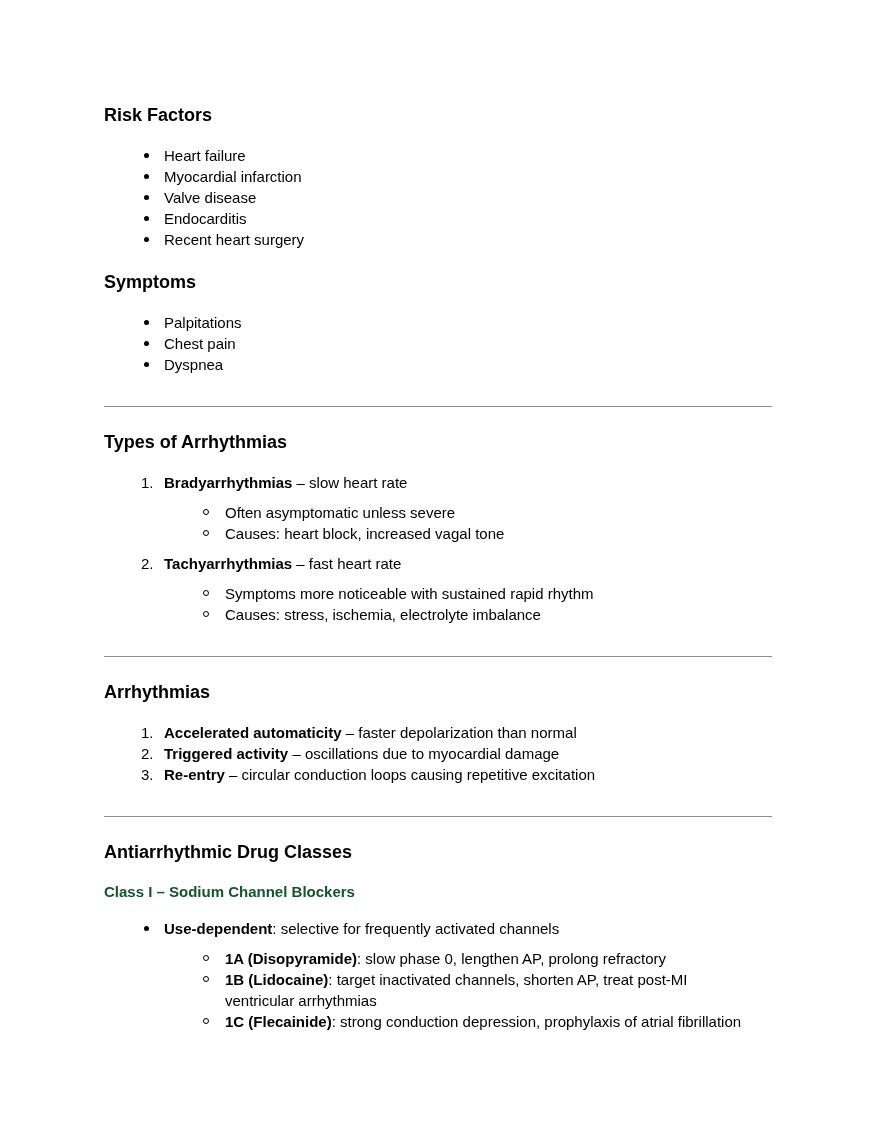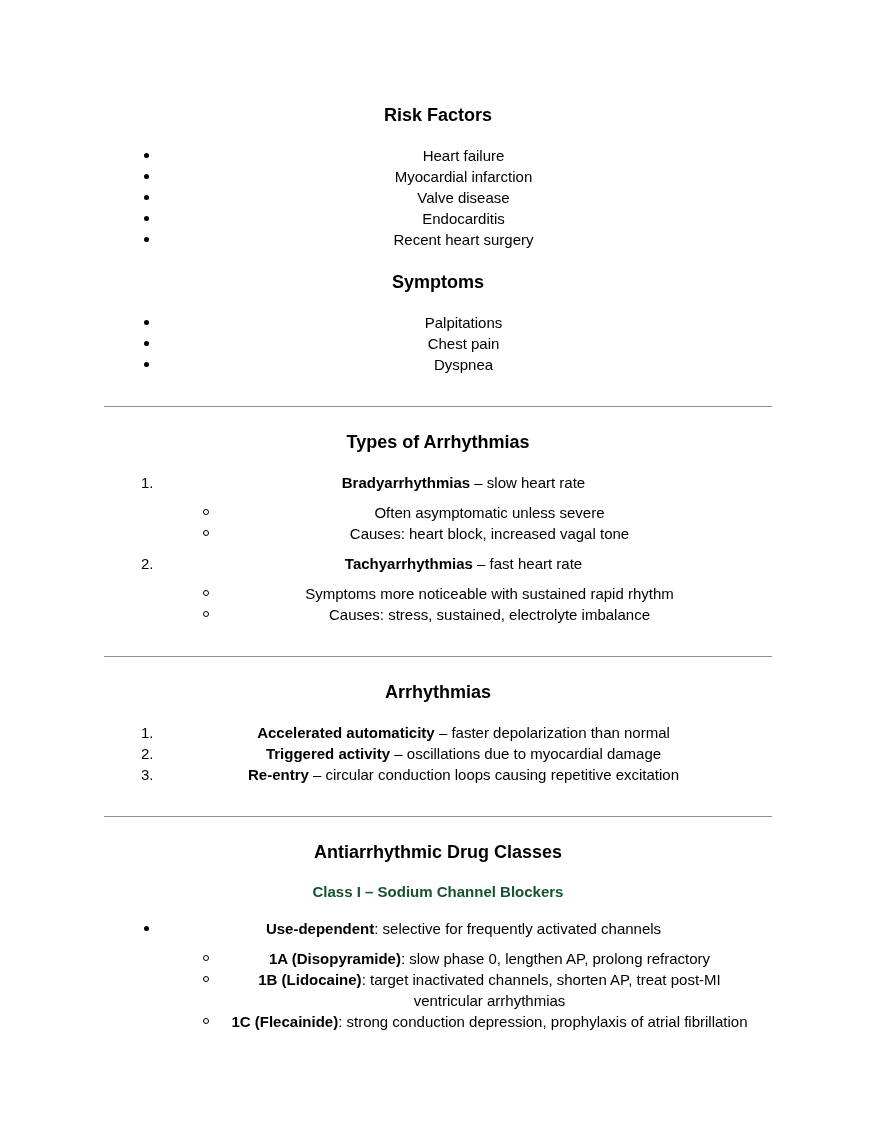--- a/index.html
+++ b/index.html
@@ -1,15 +1,15 @@
 <!DOCTYPE html>
 <html><head>
 <meta charset="utf-8">
 <style>
-  * { box-sizing: border-box; text-align: center; }
+  * { box-sizing: border-box; }
   html, body { margin: 0; padding: 0; background: #ffffff; }
 
   .page {
     width: 880px;
     height: 1139px;
     background: #ffffff;
     padding: 103px 108px 40px 104px;
     font-family: "Liberation Sans", sans-serif;
     font-size: 15px;
     line-height: 21px;
@@ -111,21 +111,21 @@
       <span class="b">Bradyarrhythmias</span><span> – slow heart rate</span>
       <ul class="l2">
         <li>Often asymptomatic unless severe</li>
         <li>Causes: heart block, increased vagal tone</li>
       </ul>
     </li>
     <li>
       <span class="b">Tachyarrhythmias</span><span> – fast heart rate</span>
       <ul class="l2">
         <li>Symptoms more noticeable with sustained rapid rhythm</li>
-        <li>Causes: stress, sustained, electrolyte imbalance</li>
+        <li>Causes: stress, ischemia, electrolyte imbalance</li>
       </ul>
     </li>
   </ol>
 
   <hr class="divider">
 
   <h2>Arrhythmias</h2>
   <ol class="n1">
     <li><span class="b">Accelerated automaticity</span><span> – faster depolarization than normal</span></li>
     <li><span class="b">Triggered activity</span><span> – oscillations due to myocardial damage</span></li>

